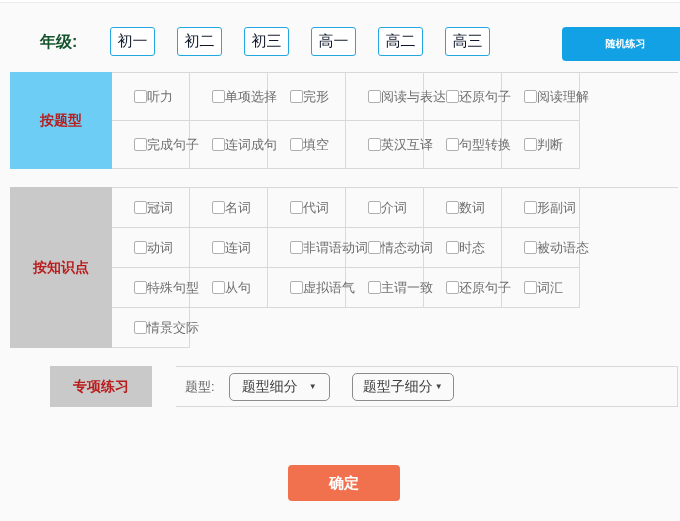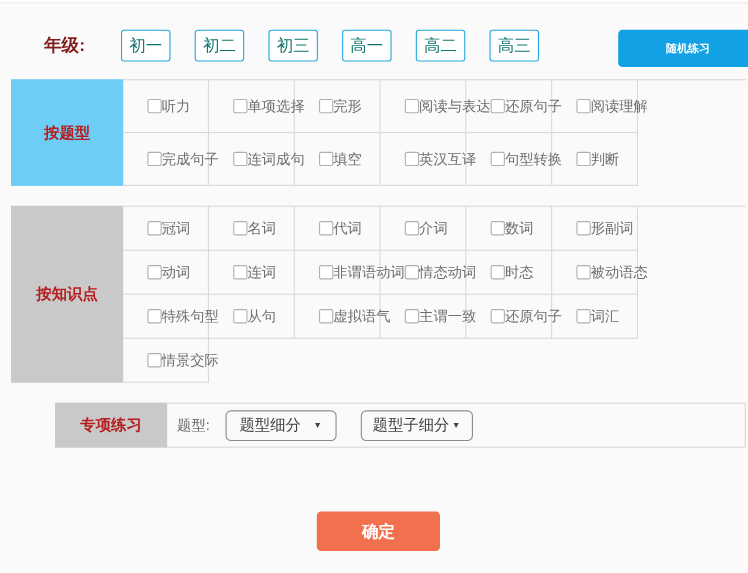--- a/index.html
+++ b/index.html
@@ -10,30 +10,30 @@
     position:relative;
     overflow:hidden;
   }
   .top-strip {
     position:absolute; top:0; left:0; width:680px; height:3px;
     background:#ffffff; border-bottom:1px solid #ececec;
   }
   
   .grade-label {
     position:absolute; left:40px; top:27px; height:29px; line-height:29px;
-    font-size:16px; font-weight:bold; color:#7f1d1d;
+    font-size:16px; font-weight:bold; color:#14532d;
   }
   .grade-options {
     position:absolute; left:110px; top:27px; display:flex; gap:22px;
   }
   .grade-btn {
     width:45px; height:29px; background:#fff;
     border:1px solid #23a7e0; border-radius:3px;
     display:flex; align-items:center; justify-content:center;
-    font-size:15px; color:#0f766e; cursor:pointer;
+    font-size:15px; color:#0f172a; cursor:pointer;
   }
   .random-btn {
     position:absolute; left:562px; top:27px; width:127px; height:34px;
     background:#12a1e4; color:#fff; border:none; border-radius:4px;
     font-size:10px; font-weight:bold; display:flex; align-items:center;
     justify-content:center; cursor:pointer;
   }
   
   .sec { position:absolute; left:10px; width:668px; display:flex; align-items:stretch; }
   .sec-header {
@@ -55,20 +55,21 @@
     width:13px; height:13px; flex:none; background:#fff;
     border:1px solid #b0b0b0; border-radius:2px;
   }
   .cell-label { font-size:13px; color:#6e6e6e; white-space:nowrap; }
   
   .sec-special { height:41px; }
   .special-content {
     width:644px; display:flex; align-items:center; gap:0;
     border-top:1px solid #d9d9d9; border-right:1px solid #d9d9d9; border-bottom:1px solid #d9d9d9;
     padding-left:9px;
+    margin-left:24px;
   }
   .type-label { font-size:13px; color:#666; margin-right:14px; }
   .dropdown {
     height:28px; border:1px solid #8c8c8c; border-radius:5px; background:transparent;
     display:flex; align-items:center; font-size:14px; color:#3d3d3d; cursor:pointer;
   }
   .dropdown-1 { width:101px; justify-content:space-between; padding:0 12px; margin-right:22px; }
   .dropdown-2 { padding:0 10px; gap:2px; }
   .caret { font-size:8px; color:#444; line-height:1; }
   

